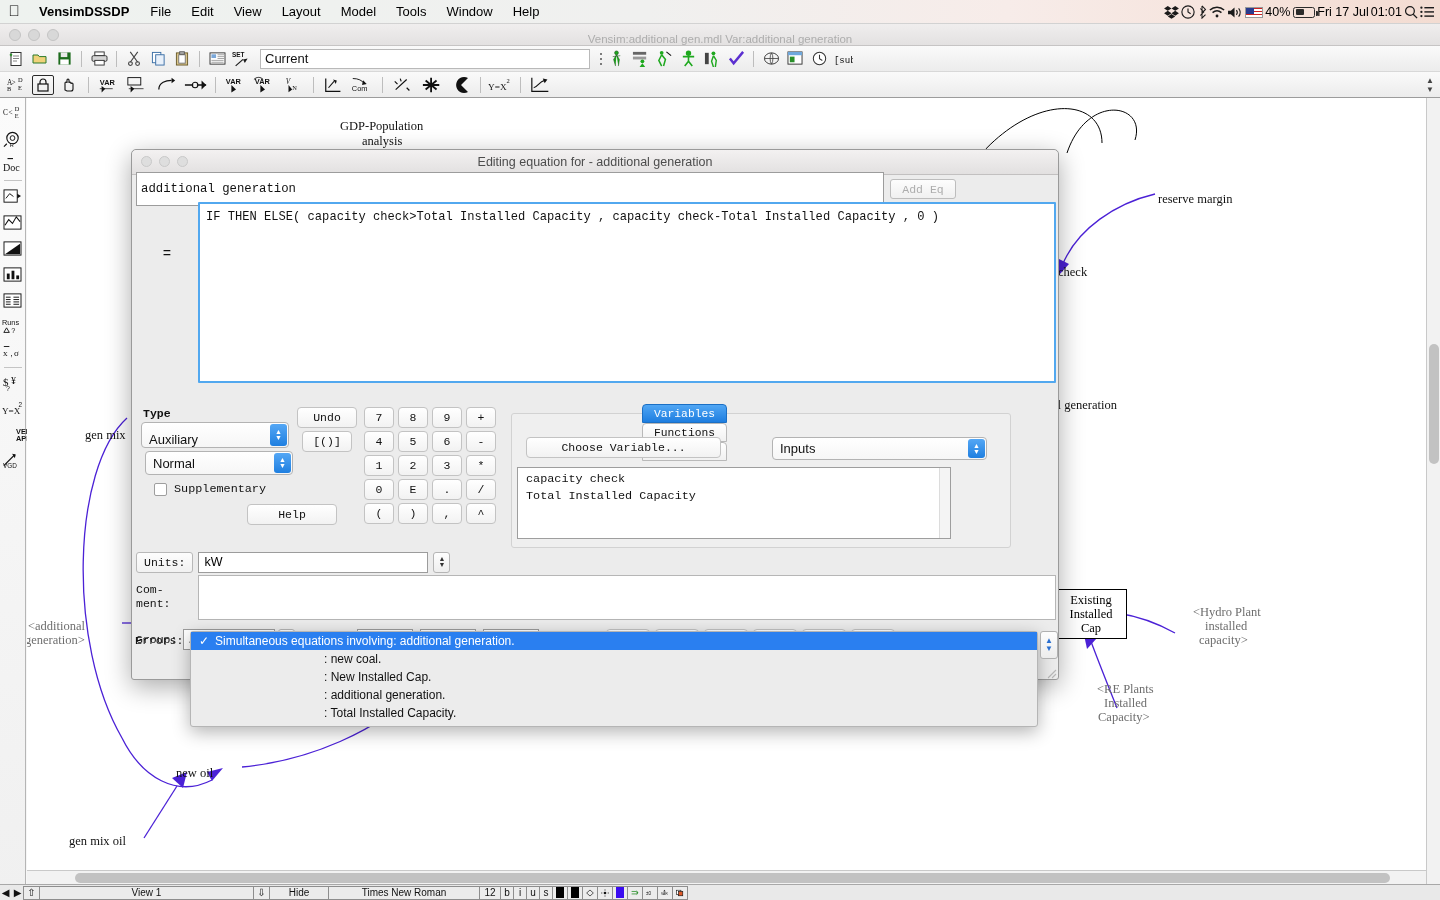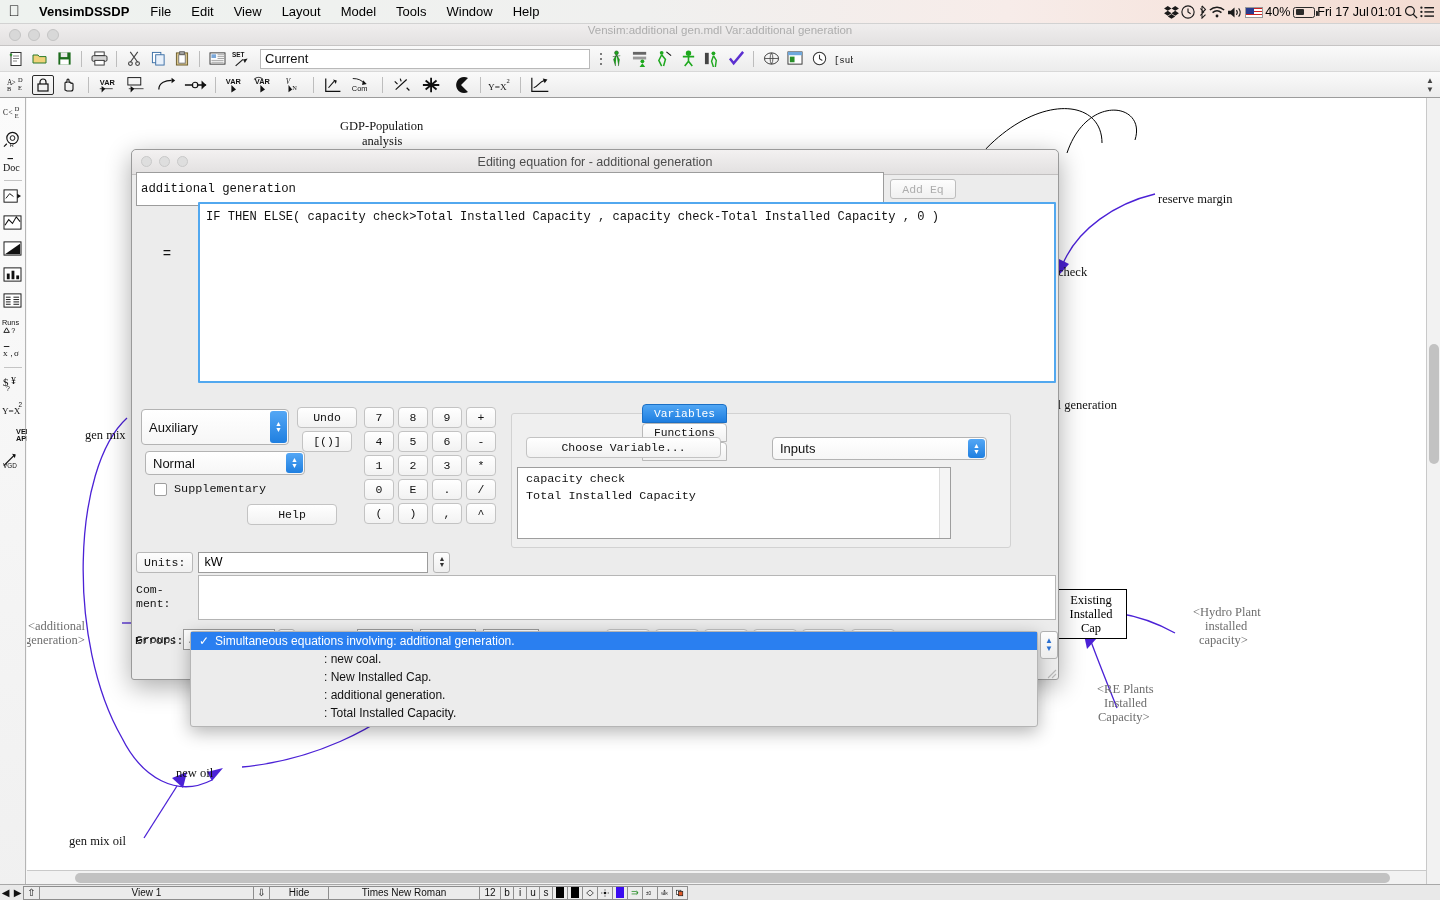--- a/index.html
+++ b/index.html
@@ -30,21 +30,21 @@
   .flag { width:18px;height:11px;display:inline-block;position:relative;background:#fff;border:0.5px solid #999;overflow:hidden;}
   .flag i{position:absolute;left:0;right:0;height:1.55px;background:#c22;}
   .flag b{position:absolute;left:0;top:0;width:8px;height:6px;background:#2a3b8f;}
 
   
   #appwin { position:absolute; left:0; top:24px; width:1440px; height:876px; background:#f6f6f6; }
   #titlebar {
     position:absolute; left:0; top:0; width:1440px; height:22px;
     background:linear-gradient(to bottom,#f0eeee,#e3e1e1);
     border-bottom:1px solid #c6c4c4;
-    display:flex; align-items:flex-start; justify-content:center;
+    display:flex; align-items:flex-end; justify-content:center;
     font-size:11.5px; color:#adadad;
   }
   .tl-lights { position:absolute; left:9px; top:5px; display:flex; gap:7px; }
   .tl { width:12px;height:12px;border-radius:50%;background:#d8d8d8;border:0.5px solid #c4c4c4;}
 
   
   #toolbar1 {
     position:absolute; left:0; top:22px; width:1440px; height:26px;
     background:linear-gradient(to bottom,#fafafa,#ececec);
     display:flex; align-items:center; padding:0 4px; gap:0px;
@@ -143,22 +143,22 @@
   .popup{
     position:absolute;background:linear-gradient(to bottom,#ffffff,#f6f6f6);
     border:1px solid #b3b3b3;border-radius:4px;display:flex;align-items:center;
     font-size:13px;color:#111;padding-left:7px;
   }
   .popup .stepper{
     position:absolute;right:1px;top:1px;bottom:1px;width:17px;
     background:linear-gradient(to bottom,#54a7f5,#1f7fe0);border-radius:3px;
     display:flex;flex-direction:column;align-items:center;justify-content:center;color:#fff;font-size:7px;line-height:6px;
   }
-  #type-popup{left:5px;top:6px;width:148px;height:36px;}
-  #normal-popup{left:9px;top:48px;width:160px;height:24px;}
+  #type-popup{left:5px;top:19px;width:148px;height:26px;align-items:flex-end;}
+  #normal-popup{left:9px;top:48px;width:148px;height:24px;}
   .chkrow{position:absolute;left:18px;top:79px;display:flex;align-items:center;gap:7px;font-family:"Liberation Mono",monospace;font-size:11.8px;color:#111;}
   .chk{width:13px;height:13px;border:1px solid #9e9e9e;background:#fff;border-radius:2px;}
   .btn{
     border:1px solid #c3c3c3;border-radius:4px;background:linear-gradient(to bottom,#ffffff,#f2f2f2);
     display:flex;align-items:center;justify-content:center;
     font-family:"Liberation Mono",monospace;font-size:11.5px;color:#111;
   }
   #helpbtn{position:absolute;left:111px;top:101px;width:90px;height:21px;}
   #undobtn{position:absolute;left:161px;top:4px;width:60px;height:21px;}
   #brkbtn{position:absolute;left:166px;top:28px;width:50px;height:21px;}

